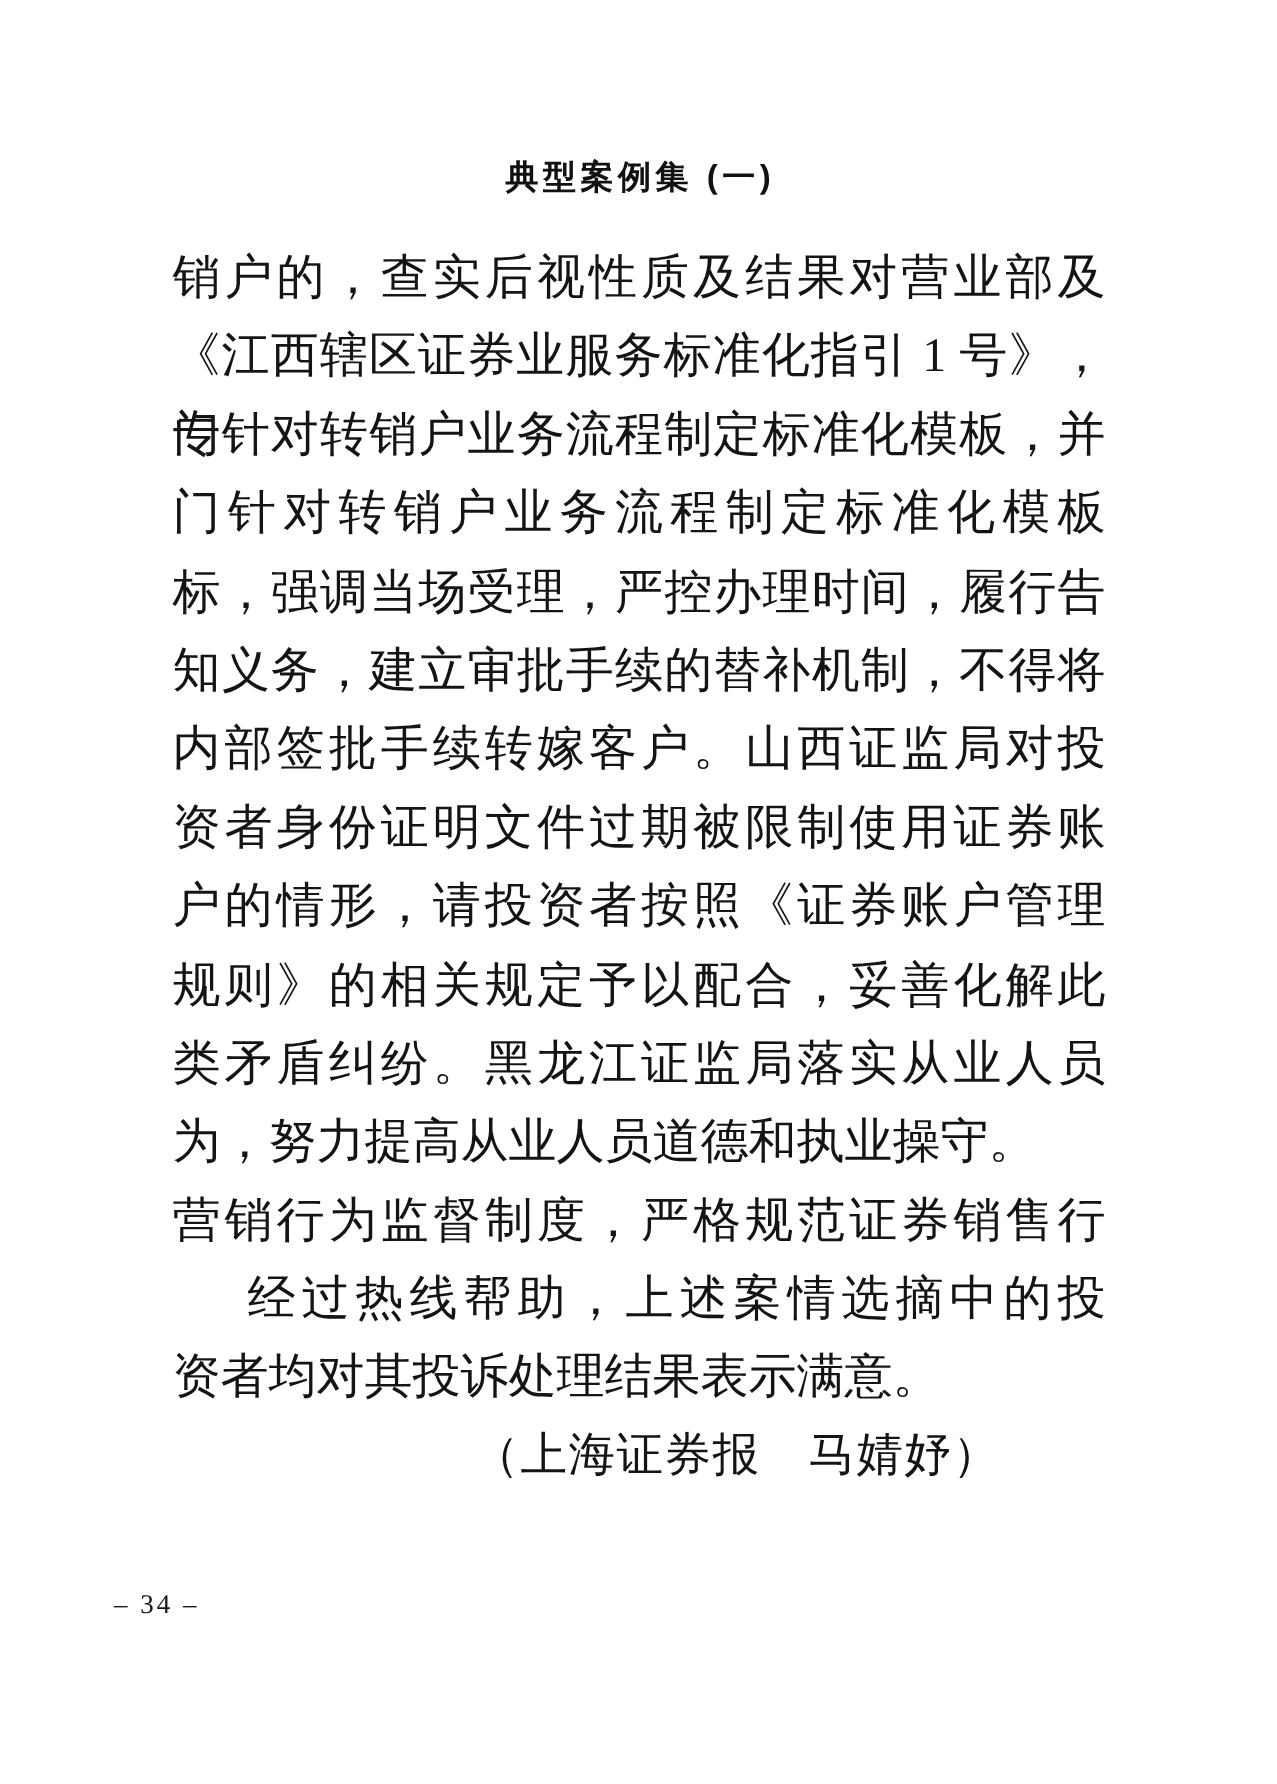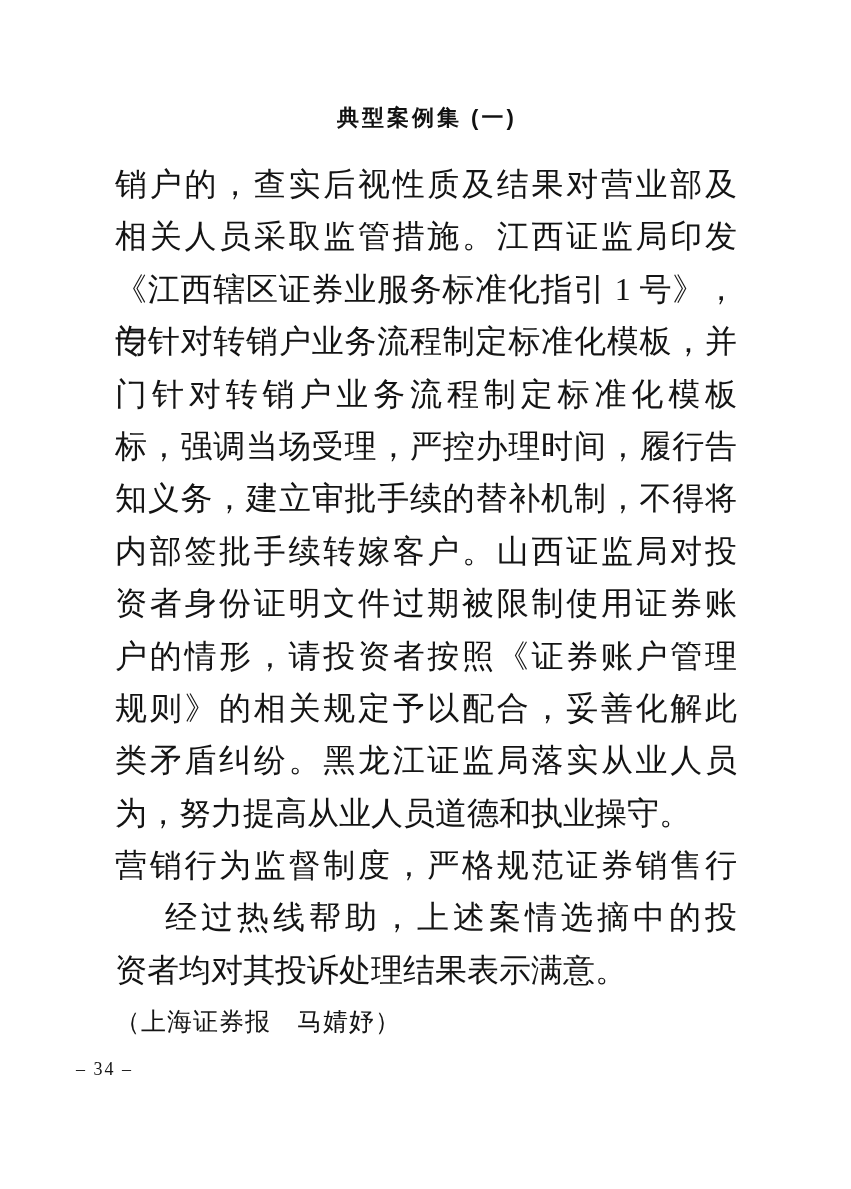--- a/index.html
+++ b/index.html
@@ -64,23 +64,23 @@
     overflow: visible;
   }
   .bodyline.para-end {
     text-align-last: left;
   }
   .bodyline.indent {
     text-indent: 50px;
   }
   .attribution {
     height: 52.4px;
-    text-align: left;
+    text-align: right;
     padding-right: 70px;
-    font-size: 25px;
+    font-size: 31px;
     letter-spacing: 1px;
   }
 
   
   .page-number {
     position: absolute;
     left: 76px;
     top: 1059px;
     font-size: 18px;
     letter-spacing: 2px;
@@ -93,21 +93,20 @@
 <div class="page">
 
   <div class="header-band">
     <div class="band bar-left"></div>
     <div class="header-title">典型案例集 (一)</div>
     <div class="band bar-right"></div>
   </div>
 
   <div class="body-text">
     <div class="bodyline">销户的，查实后视性质及结果对营业部及</div>
-    <div class="bodyline">相关人员采取监管措施。江西证监局印发</div>
     <div class="bodyline">《江西辖区证券业服务标准化指引 1 号》，专</div>
     <div class="bodyline">门针对转销户业务流程制定标准化模板，并</div>
     <div class="bodyline">门针对转销户业务流程制定标准化模板</div>
     <div class="bodyline">标，强调当场受理，严控办理时间，履行告</div>
     <div class="bodyline">知义务，建立审批手续的替补机制，不得将</div>
     <div class="bodyline">内部签批手续转嫁客户。山西证监局对投</div>
     <div class="bodyline">资者身份证明文件过期被限制使用证券账</div>
     <div class="bodyline">户的情形，请投资者按照《证券账户管理</div>
     <div class="bodyline">规则》的相关规定予以配合，妥善化解此</div>
     <div class="bodyline">类矛盾纠纷。黑龙江证监局落实从业人员</div>

